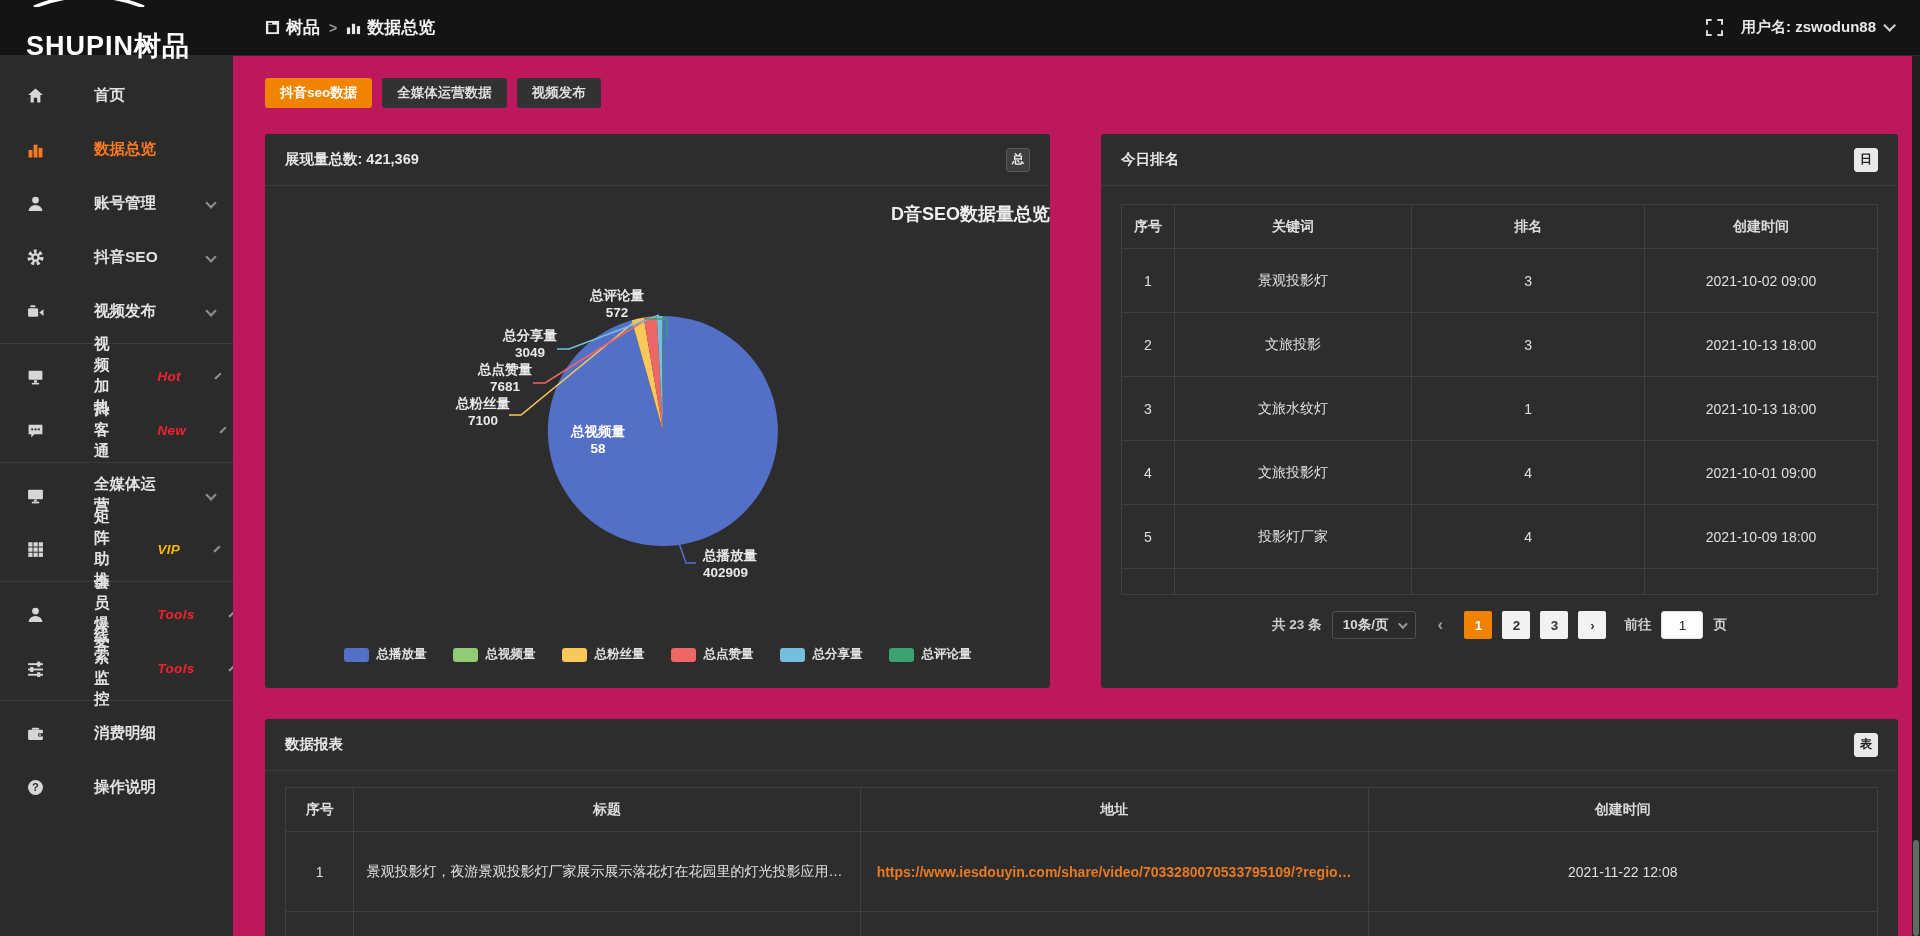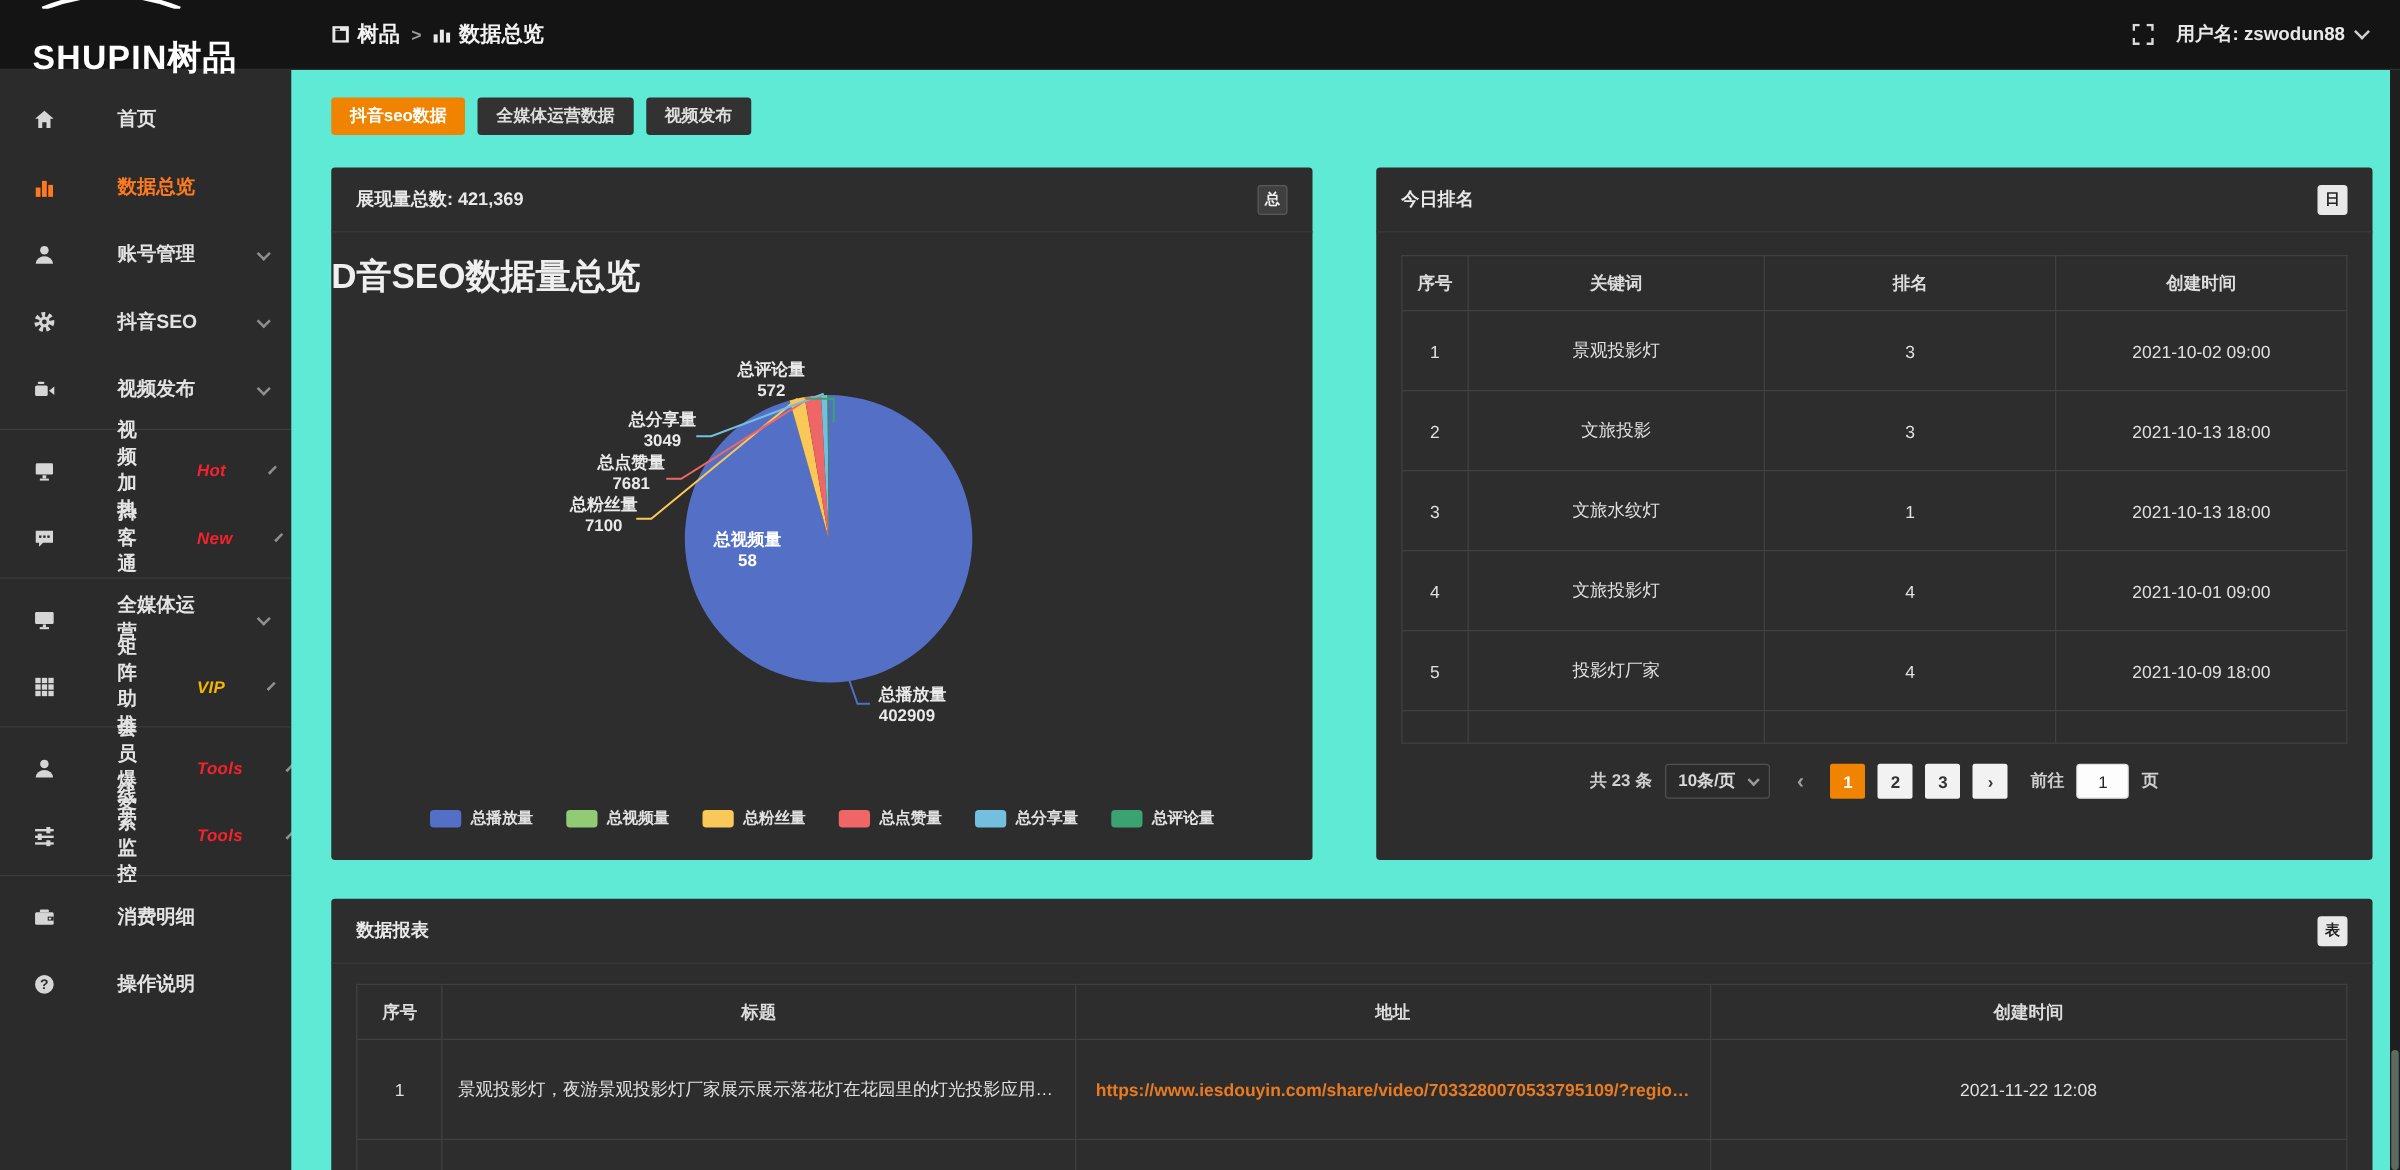--- a/index.html
+++ b/index.html
@@ -23,39 +23,39 @@
   .sidebar { position:absolute; top:56px; left:0; width:233px; height:880px; background:#2b2b2b; padding-top:12px; }
   .side-item { height:54px; display:flex; align-items:center; padding:0 18px 0 26px; color:#e3e3e3;
     font-size:15.5px; font-weight:700; cursor:pointer;gap:36px; }
   .side-item .s-icon { width:18px; height:18px; margin-right:14px; display:flex; align-items:center; justify-content:center; flex:0 0 18px; }
   .side-item.active { color:#ff7a1f; }
   .side-badge { font-style:italic; font-weight:800; font-size:13.5px; margin-left:12px; letter-spacing:.3px; }
   .side-chev { margin-left:auto; width:8px; height:8px; border-right:2px solid #8f8f8f; border-bottom:2px solid #8f8f8f; transform:rotate(45deg); }
   .side-div { height:1px; background:#3c3c3c; margin:5px 0; }
 
   
-  .main { position:absolute; top:56px; left:233px; width:1687px; height:880px; padding:22px 22px 0 32px; background:#5eead4; }
+  .main { position:absolute; top:56px; left:233px; width:1687px; height:880px; padding:22px 22px 0 32px; background:#be185d; }
   .tabs { display:flex; gap:10px; margin-bottom:26px; }
   .tab-btn { height:30px; padding:0 15px; border:none; border-radius:3px; background:#323232; color:#dedede;
     font-size:13.5px; font-weight:700; font-family:inherit; cursor:pointer; }
   .tab-btn.active { background:#f08300; color:#fff; }
 
   .grid-row { display:flex; gap:51px; }
   .panel { background:#2d2d2d; border-radius:3px; }
   .panel-header { height:52px; display:flex; align-items:center; justify-content:space-between;
     padding:0 20px; border-bottom:1px solid #3b3b3b; color:#e8e8e8; font-size:14.5px; font-weight:700; }
   .badge-btn { width:24px; height:24px; border-radius:3px; display:flex; align-items:center; justify-content:center;
     font-size:12px; font-weight:700; cursor:pointer; }
   .badge-dark { background:#3f3f3f; border:1px solid #5a5a5a; color:#f0f0f0; }
   .badge-light { background:#e9e9e9; border:1px solid #e9e9e9; color:#222; }
 
   
   .chart-panel { width:785px; height:554px; position:relative; }
   .chart-body { position:relative; width:785px; height:501px; }
-  .chart-title { position:absolute; top:16px; left:0; width:100%; text-align:left; color:#efefef; font-size:28px; font-weight:700; }
+  .chart-title { position:absolute; top:16px; left:0; width:100%; text-align:right; color:#efefef; font-size:18px; font-weight:700; }
   .chart-svg { position:absolute; inset:0; }
   .legend { position:absolute; bottom:24px; left:0; width:100%; display:flex; justify-content:center; gap:26px; }
   .legend-item { display:flex; align-items:center; gap:8px; color:#e2e2e2; font-size:12.5px; font-weight:700; cursor:pointer; }
   .legend-swatch { width:25px; height:14px; border-radius:3px; }
 
   
   .rank-panel { width:881px; height:554px; display:flex; flex-direction:column; }
   .rank-table-wrap { padding:18px 20px 0 20px; }
   table { border-collapse:collapse; width:100%; table-layout:fixed; }
   th, td { border:1px solid #404040; color:#e0e0e0; font-size:14px; text-align:center; overflow:hidden;

